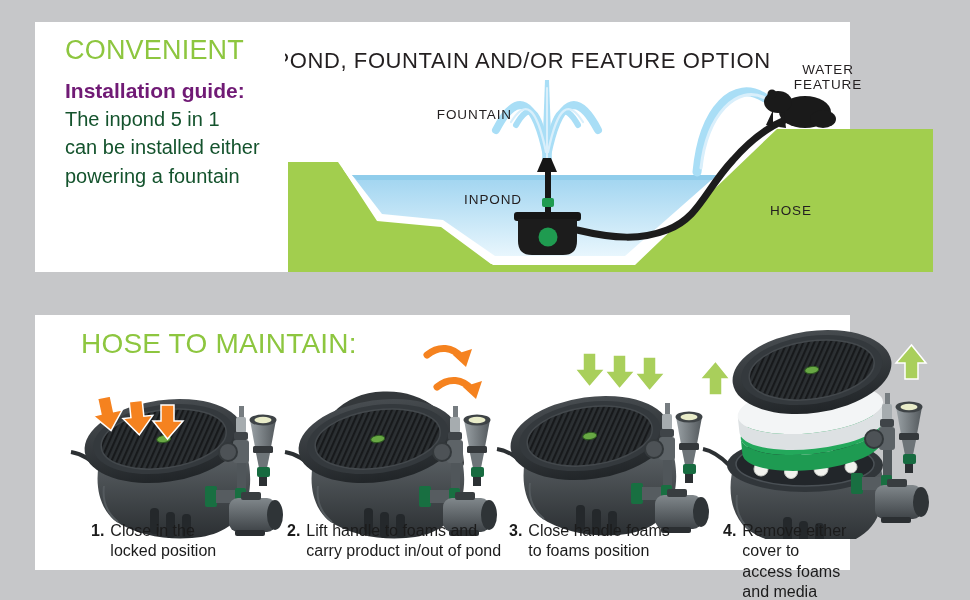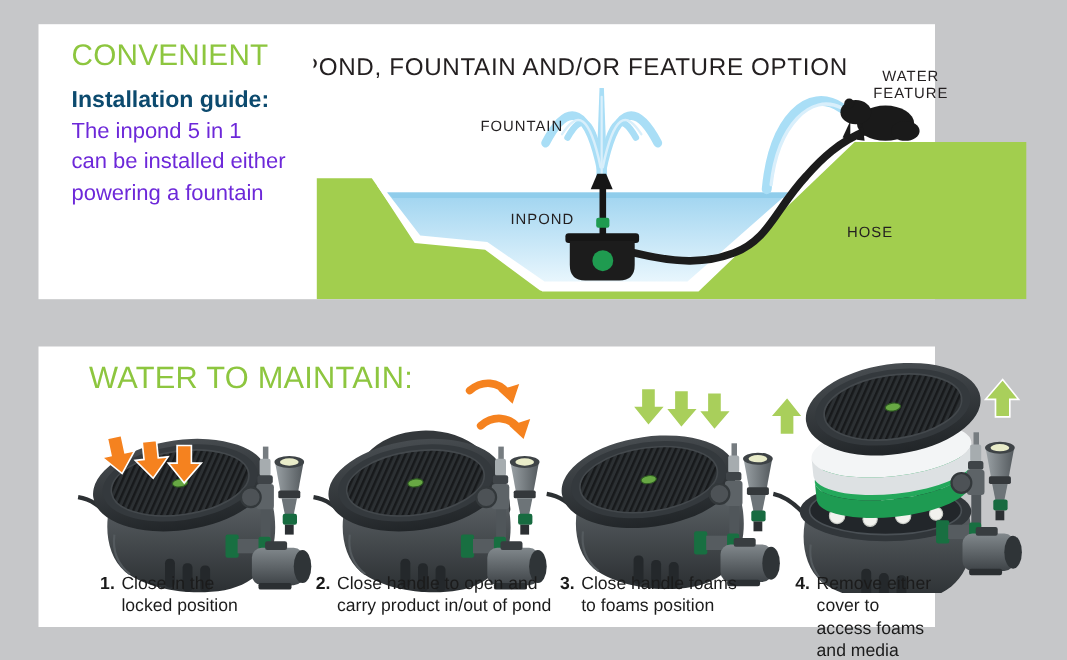--- a/index.html
+++ b/index.html
@@ -16,22 +16,22 @@
   }
   #panel-install { top:22px; height:250px; }
   #panel-maintain { top:315px; height:255px; }
 
   
   .text-col { position:absolute; left:30px; top:14px; width:220px; }
   .green-heading {
     color:#8dc63f; font-size:27px; line-height:1.1; font-weight:400;
     letter-spacing:.2px;
   }
-  .sub-heading { font-size:21px; font-weight:700; margin-top:13px; color:#0c4a6e; }
-  .body-copy { font-size:20px; line-height:1.44; margin-top:2px; color:#6d28d9; }
+  .sub-heading { font-size:21px; font-weight:700; margin-top:13px; color:#701a75; }
+  .body-copy { font-size:20px; line-height:1.44; margin-top:2px; color:#14532d; }
 
   
   #install-diagram { position:absolute; left:250px; top:0; }
   svg text { font-family:"Liberation Sans", sans-serif; fill:#231f20; }
   .diagram-title { font-size:22px; letter-spacing:.6px; }
   .diagram-label { font-size:13.5px; letter-spacing:.9px; }
 
   
   #maintain-heading { position:absolute; left:46px; top:14px; font-size:28px; }
   .step-art { position:absolute; }
@@ -190,21 +190,21 @@
     <text class="diagram-label" x="227" y="97" text-anchor="end">FOUNTAIN</text>
     <text class="diagram-label" x="237" y="182" text-anchor="end">INPOND</text>
     <text class="diagram-label" x="506" y="193" text-anchor="middle">HOSE</text>
     <text class="diagram-label" x="543" y="52" text-anchor="middle">WATER</text>
     <text class="diagram-label" x="543" y="67" text-anchor="middle">FEATURE</text>
   </svg>
 </section>
 
 <section class="panel" id="panel-maintain">
 
-  <div id="maintain-heading" class="green-heading">WATER TO MAINTAIN:</div>
+  <div id="maintain-heading" class="green-heading">HOSE TO MAINTAIN:</div>
 
   <svg class="step-art" style="left:32px; top:68px;" width="220" height="160" viewBox="0 0 220 160">
     <use href="#pump-closed" y="5"></use>
     <g fill="#f5821f" stroke="#ffffff" stroke-width="1.5">
       <g transform="translate(26,14) rotate(-12 14 17)">
           <use href="#arrow-down-glyph"></use>
         </g>
       <g transform="translate(56,18) rotate(-6 14 17)">
           <use href="#arrow-down-glyph"></use>
         </g>
@@ -284,21 +284,21 @@
 
     <use href="#glyph-outlet" x="152" y="66"></use>
   </svg>
 
   <div class="caption" id="cap-1">
     <span class="num">1.</span>
     <span class="lines"><span>Close in the</span><br><span>locked position</span></span>
   </div>
   <div class="caption" id="cap-2">
     <span class="num">2.</span>
-    <span class="lines"><span>Close handle to open and</span><br><span>carry product in/out of pond</span></span>
+    <span class="lines"><span>Lift handle to foams and</span><br><span>carry product in/out of pond</span></span>
   </div>
   <div class="caption" id="cap-3">
     <span class="num">3.</span>
     <span class="lines"><span>Close handle foams</span><br><span>to foams position</span></span>
   </div>
   <div class="caption" id="cap-4">
     <span class="num">4.</span>
     <span class="lines"><span>Remove either cover to</span><br><span>access foams and media</span></span>
   </div>
 </section>

